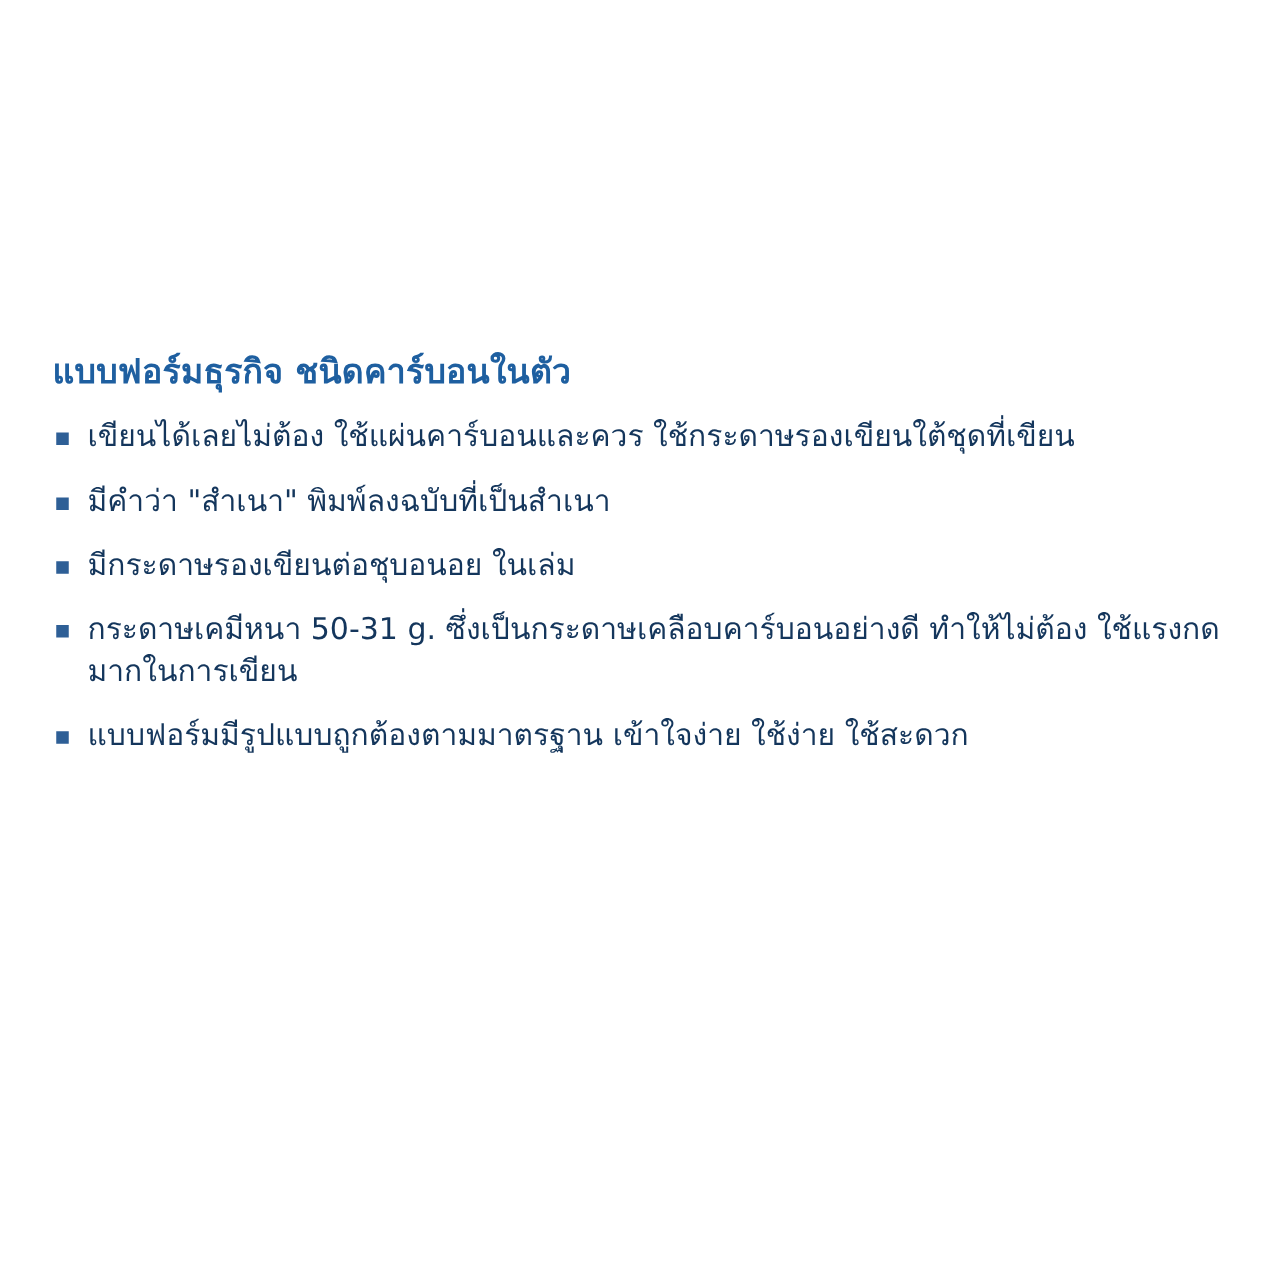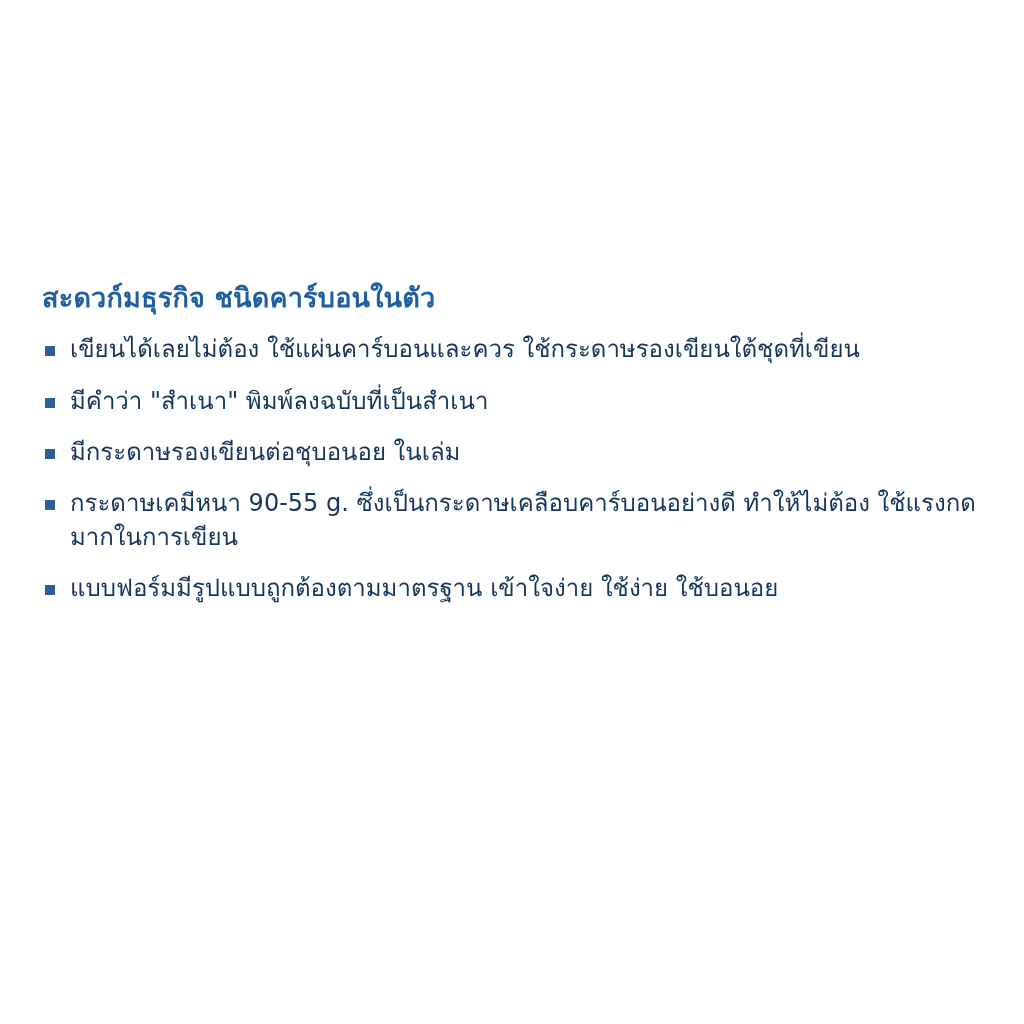--- a/index.html
+++ b/index.html
@@ -63,44 +63,44 @@
   .bullet-text {
     display: block;
   }
 </style>
 </head>
 <body style="background: rgb(255, 255, 255);">
 
 <div class="page">
   <div class="content">
 
-    <h1 class="doc-title" style="color: rgb(30, 95, 160);">สะดวก์มธุรกิจ ชนิดคาร์บอนในตัว</h1>
+    <h1 class="doc-title" style="color: rgb(30, 95, 160);">แบบฟอร์มธุรกิจ ชนิดคาร์บอนในตัว</h1>
 
     <ul class="bullet-list">
 
       <li class="bullet-item" style="color: rgb(20, 54, 92); margin-top: 16px;">
         <span class="bullet-marker" style="background: rgb(46, 95, 150);"></span>
         <span class="bullet-text">เขียนได้เลยไม่ต้อง ใช้แผ่นคาร์บอนและควร ใช้กระดาษรองเขียนใต้ชุดที่เขียน</span>
       </li>
 
       <li class="bullet-item" style="color: rgb(20, 54, 92);">
         <span class="bullet-marker" style="background: rgb(46, 95, 150);"></span>
         <span class="bullet-text">มีคำว่า "สำเนา" พิมพ์ลงฉบับที่เป็นสำเนา</span>
       </li>
 
       <li class="bullet-item" style="color: rgb(20, 54, 92);">
         <span class="bullet-marker" style="background: rgb(46, 95, 150);"></span>
         <span class="bullet-text">มีกระดาษรองเขียนต่อชุบอนอย ในเล่ม</span>
       </li>
 
       <li class="bullet-item" style="color: rgb(20, 54, 92);">
         <span class="bullet-marker" style="background: rgb(46, 95, 150);"></span>
-        <span class="bullet-text">กระดาษเคมีหนา 90-55 g. ซึ่งเป็นกระดาษเคลือบคาร์บอนอย่างดี ทำให้ไม่ต้อง ใช้แรงกดมากในการเขียน</span>
+        <span class="bullet-text">กระดาษเคมีหนา 50-31 g. ซึ่งเป็นกระดาษเคลือบคาร์บอนอย่างดี ทำให้ไม่ต้อง ใช้แรงกดมากในการเขียน</span>
       </li>
 
       <li class="bullet-item" style="color: rgb(20, 54, 92);">
         <span class="bullet-marker" style="background: rgb(46, 95, 150);"></span>
-        <span class="bullet-text">แบบฟอร์มมีรูปแบบถูกต้องตามมาตรฐาน เข้าใจง่าย ใช้ง่าย ใช้บอนอย</span>
+        <span class="bullet-text">แบบฟอร์มมีรูปแบบถูกต้องตามมาตรฐาน เข้าใจง่าย ใช้ง่าย ใช้สะดวก</span>
       </li>
 
     </ul>
   </div>
 </div>
 
 </body></html>

